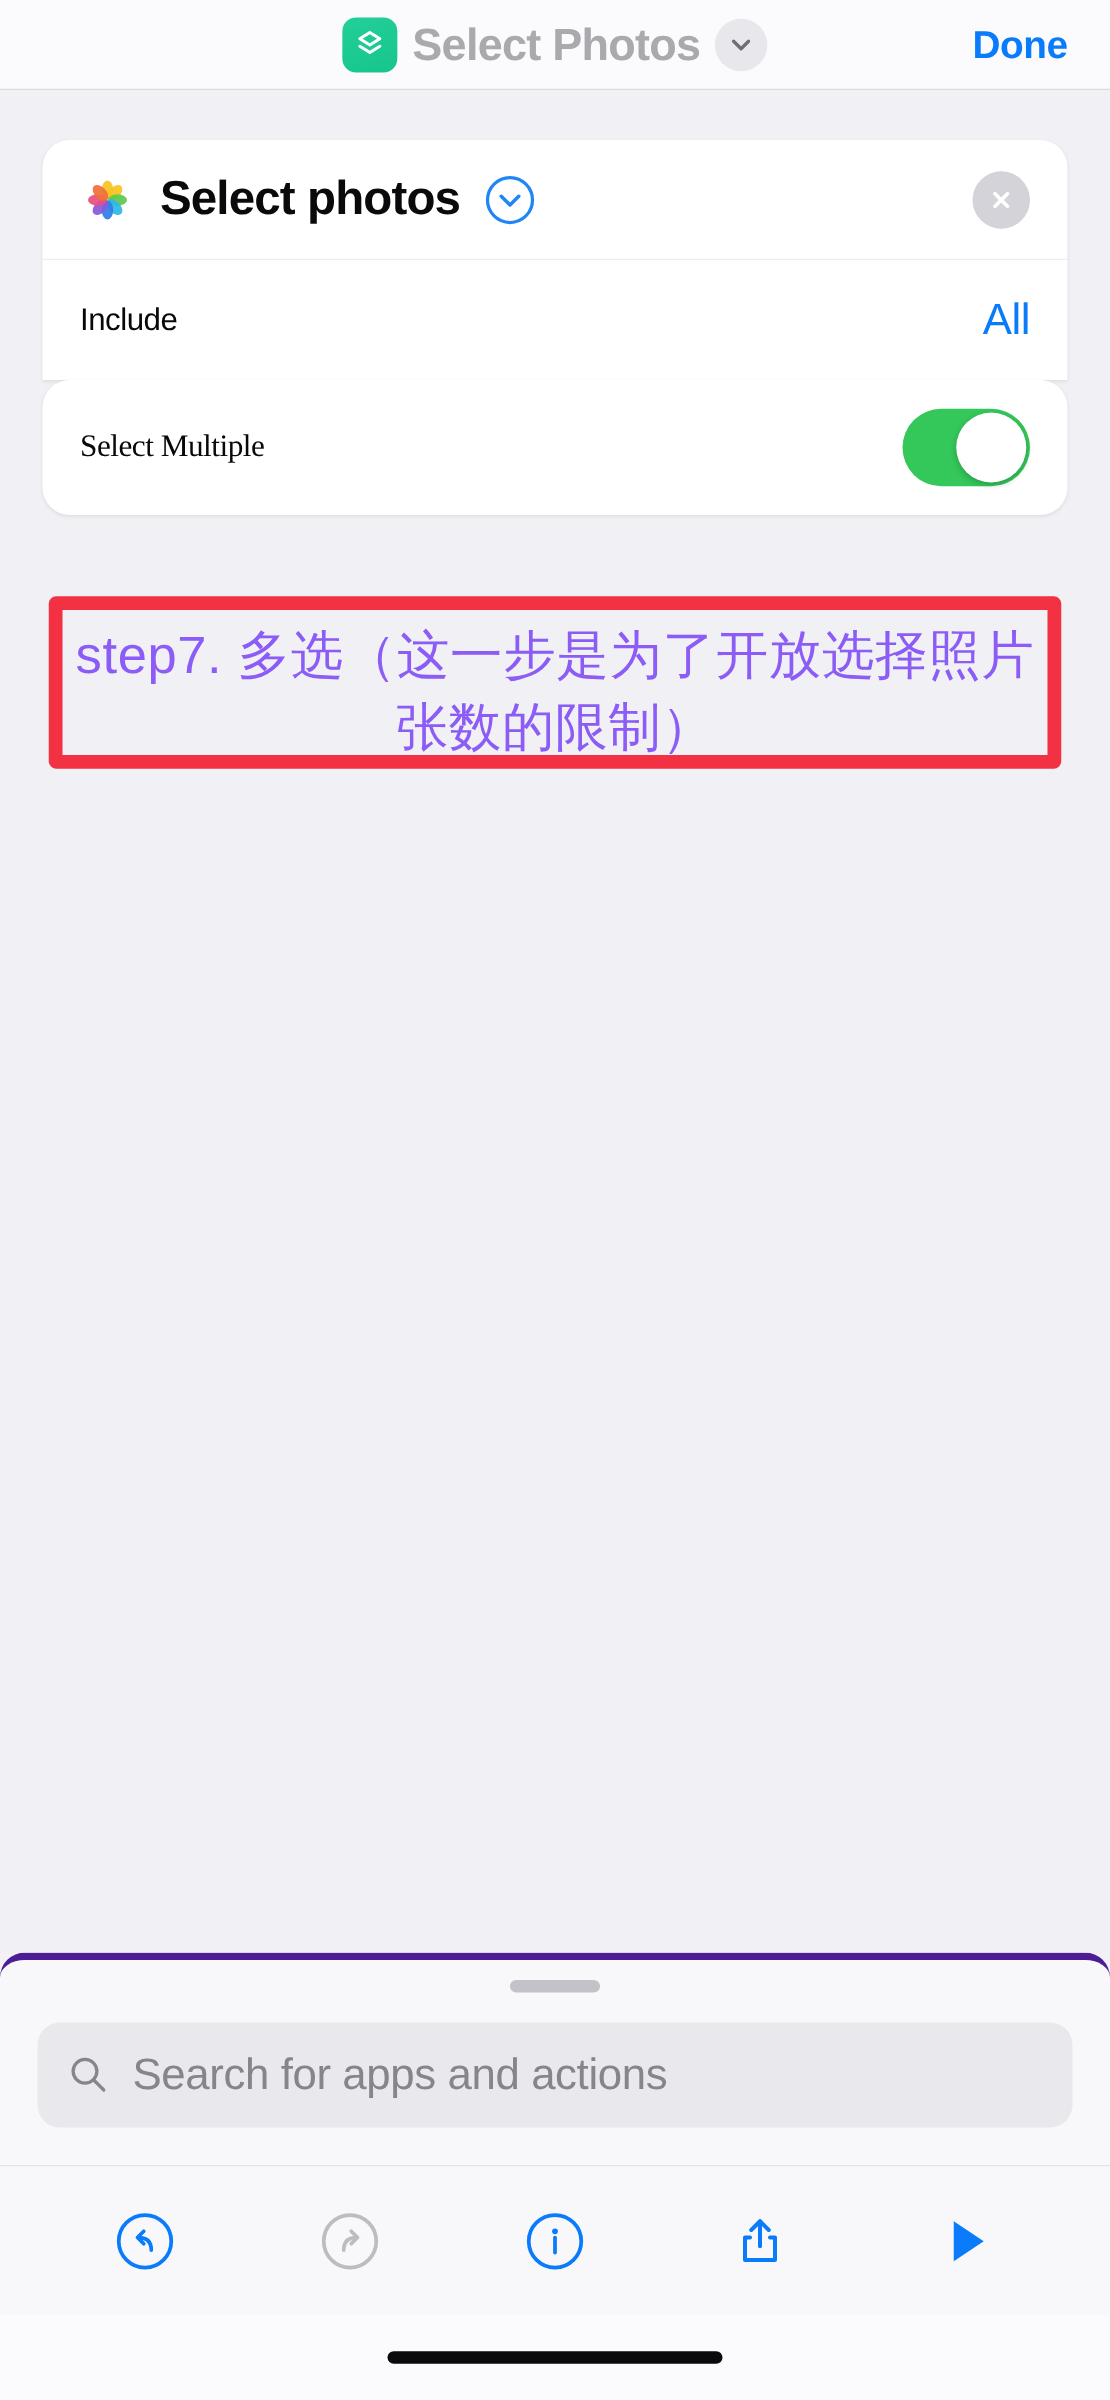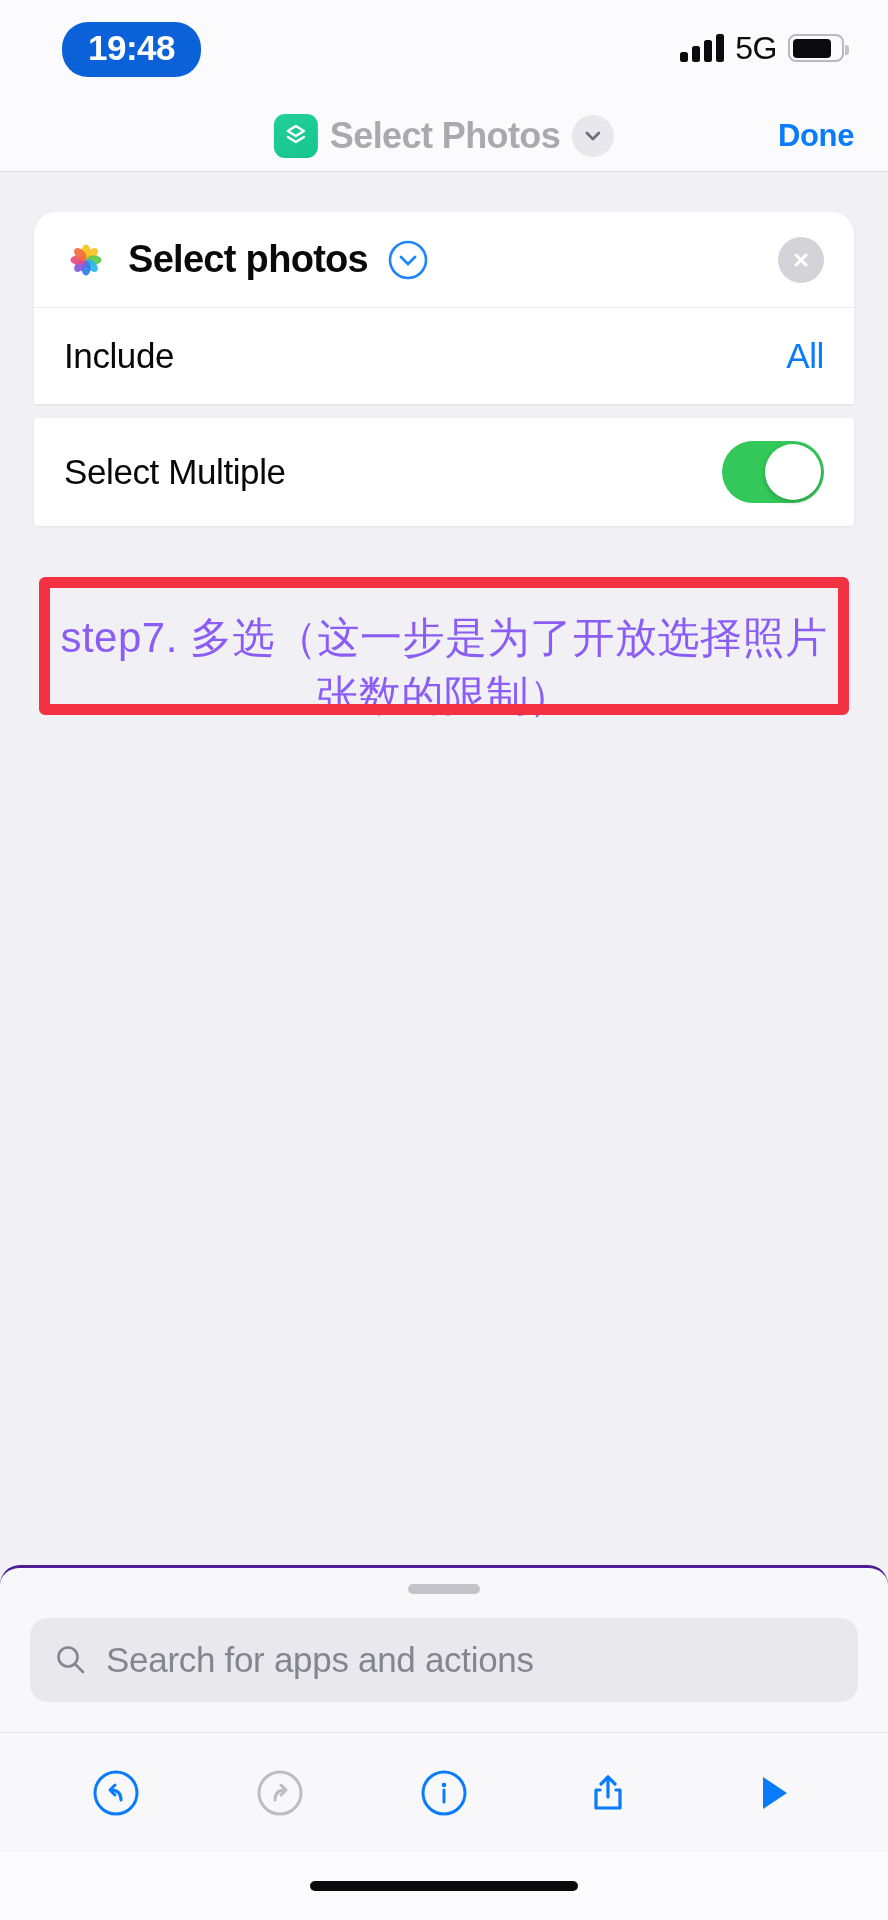--- a/index.html
+++ b/index.html
@@ -203,21 +203,21 @@
   }
 
   .row-param {
     height: 96px;
     display: flex;
     align-items: center;
     justify-content: space-between;
     padding: 0 30px;
   }
   .param-label {
-    font-size: 35px;
+    font-size: 25px;
     color: #08080a;
     letter-spacing: -0.4px;
   }
   .param-value {
     font-size: 35px;
     color: #0a7cfb;
     letter-spacing: -0.4px;
     margin-left: 40px;
   }
 
@@ -226,22 +226,22 @@
     left: 5px;
     right: 5px;
     top: 365px;
     height: 138px;
     border: 11px solid #f23142;
     border-radius: 6px;
     pointer-events: none;
     z-index: 5;
   }
   .card-bottom {
-    margin-top: 14px;
-    border-radius: 4px;
+    border-radius: 22px;
+    font-family: Liberation Serif, serif;
   }
 
   .row-toggle {
     height: 108px;
     display: flex;
     align-items: center;
     justify-content: space-between;
     padding: 0 30px;
   }
   .toggle {
@@ -271,21 +271,21 @@
     text-align: center;
     padding: 0 16px;
     letter-spacing: 0.5px;
   }
 
   
   .bottom-sheet {
     flex: 0 0 auto;
     background: #f8f8fa;
     border-radius: 20px 20px 0 0;
-    border-top: 3px solid #4c1d95;
+    border-top: 6px solid #4c1d95;
     padding: 0 30px;
     position: relative;
   }
   .grabber {
     width: 72px;
     height: 10px;
     border-radius: 5px;
     background: #c2c2c8;
     margin: 16px auto 0 auto;
   }
@@ -336,36 +336,20 @@
     height: 10px;
     border-radius: 5px;
     background: #0a0a0c;
   }
 </style>
 </head>
 <body>
 
 <div class="phone">
 
-  <div class="status-bar">
-    <div class="time-pill">19:48</div>
-    <div class="status-right">
-      <div class="signal">
-        <i></i>
-          <i></i>
-          <i></i>
-          <i></i>
-      </div>
-      <div class="net-label">5G</div>
-      <div class="battery">
-        <div class="fill"></div>
-        <div class="cap"></div>
-      </div>
-    </div>
-  </div>
 
   <div class="nav-bar">
     <div class="nav-center">
       <div class="app-icon">
         <svg width="30" height="30" viewBox="0 0 30 30">
           <path d="M15 5 L23 10 L15 15 L7 10 Z" fill="none" stroke="#ffffff" stroke-width="2.4" stroke-linejoin="round"></path>
           <path d="M7 16 L15 21 L23 16" fill="none" stroke="#ffffff" stroke-width="2.4" stroke-linejoin="round" stroke-linecap="round"></path>
         </svg>
       </div>
       <div class="nav-title">Select Photos</div>

